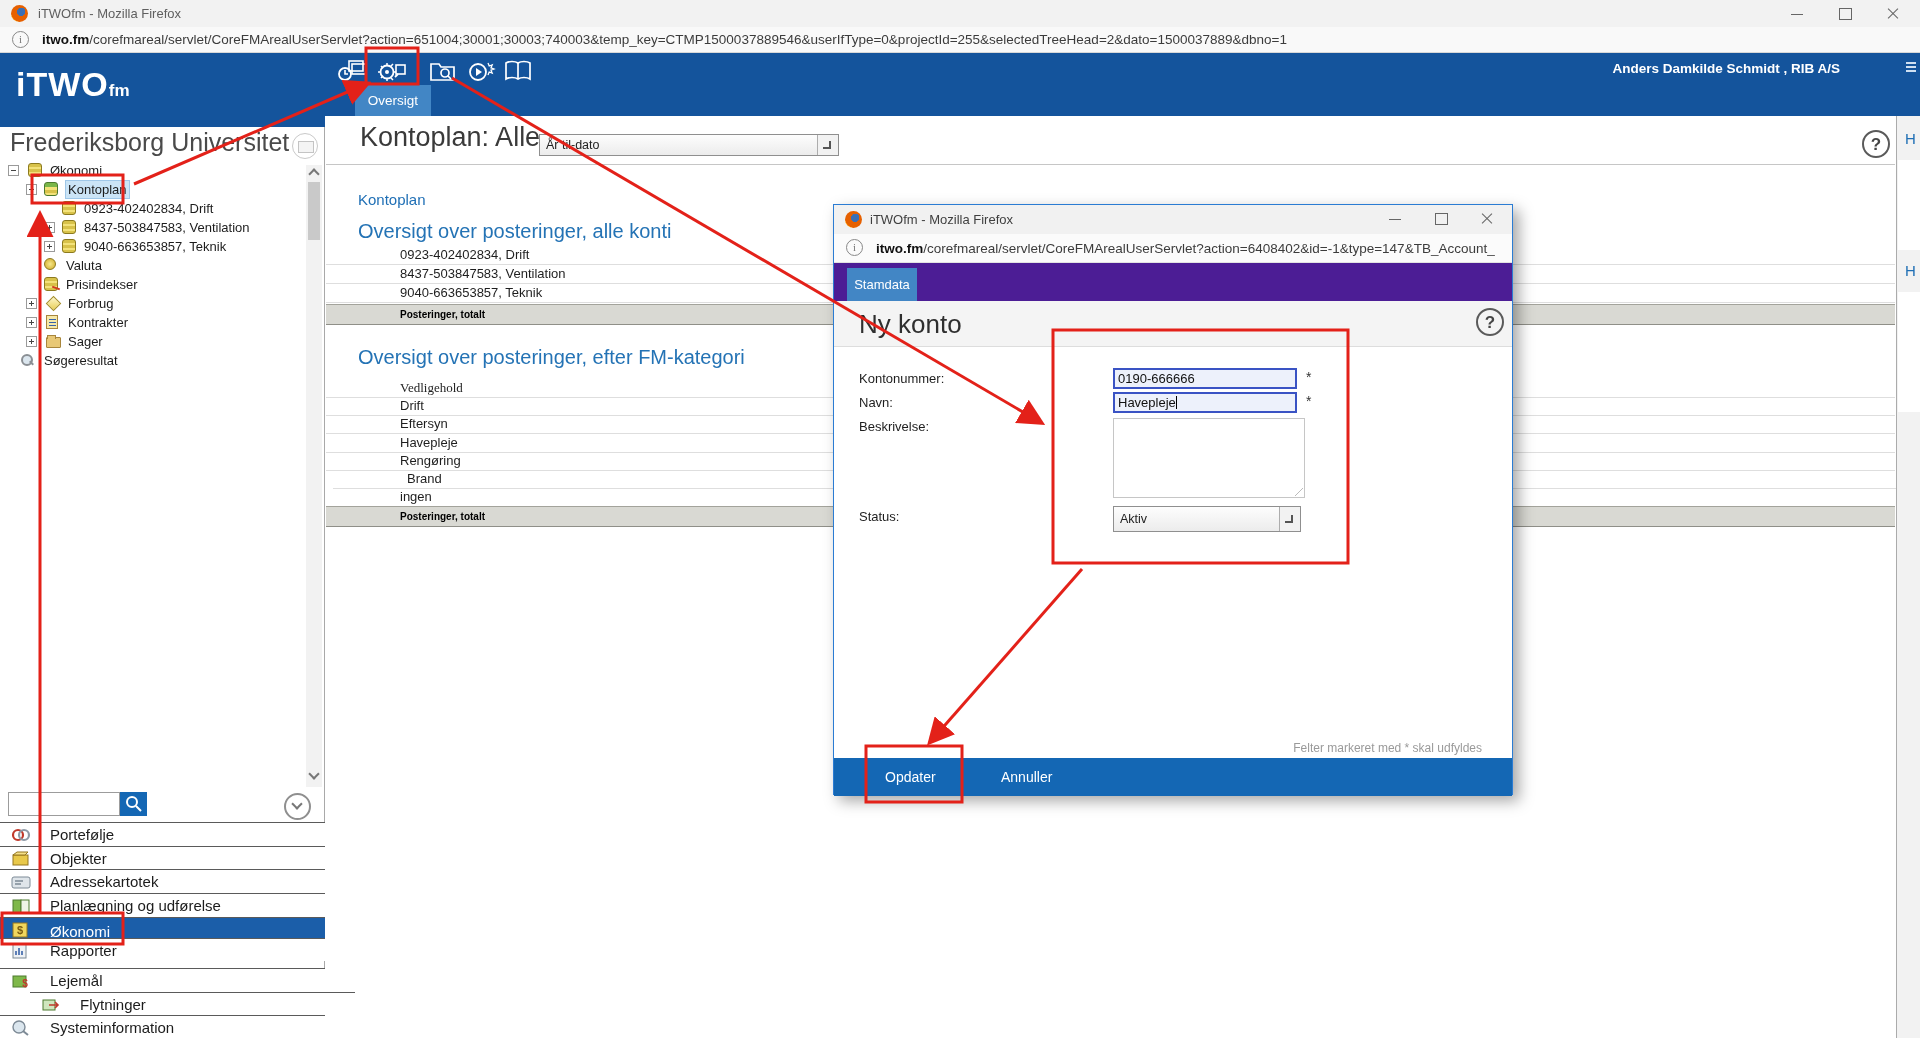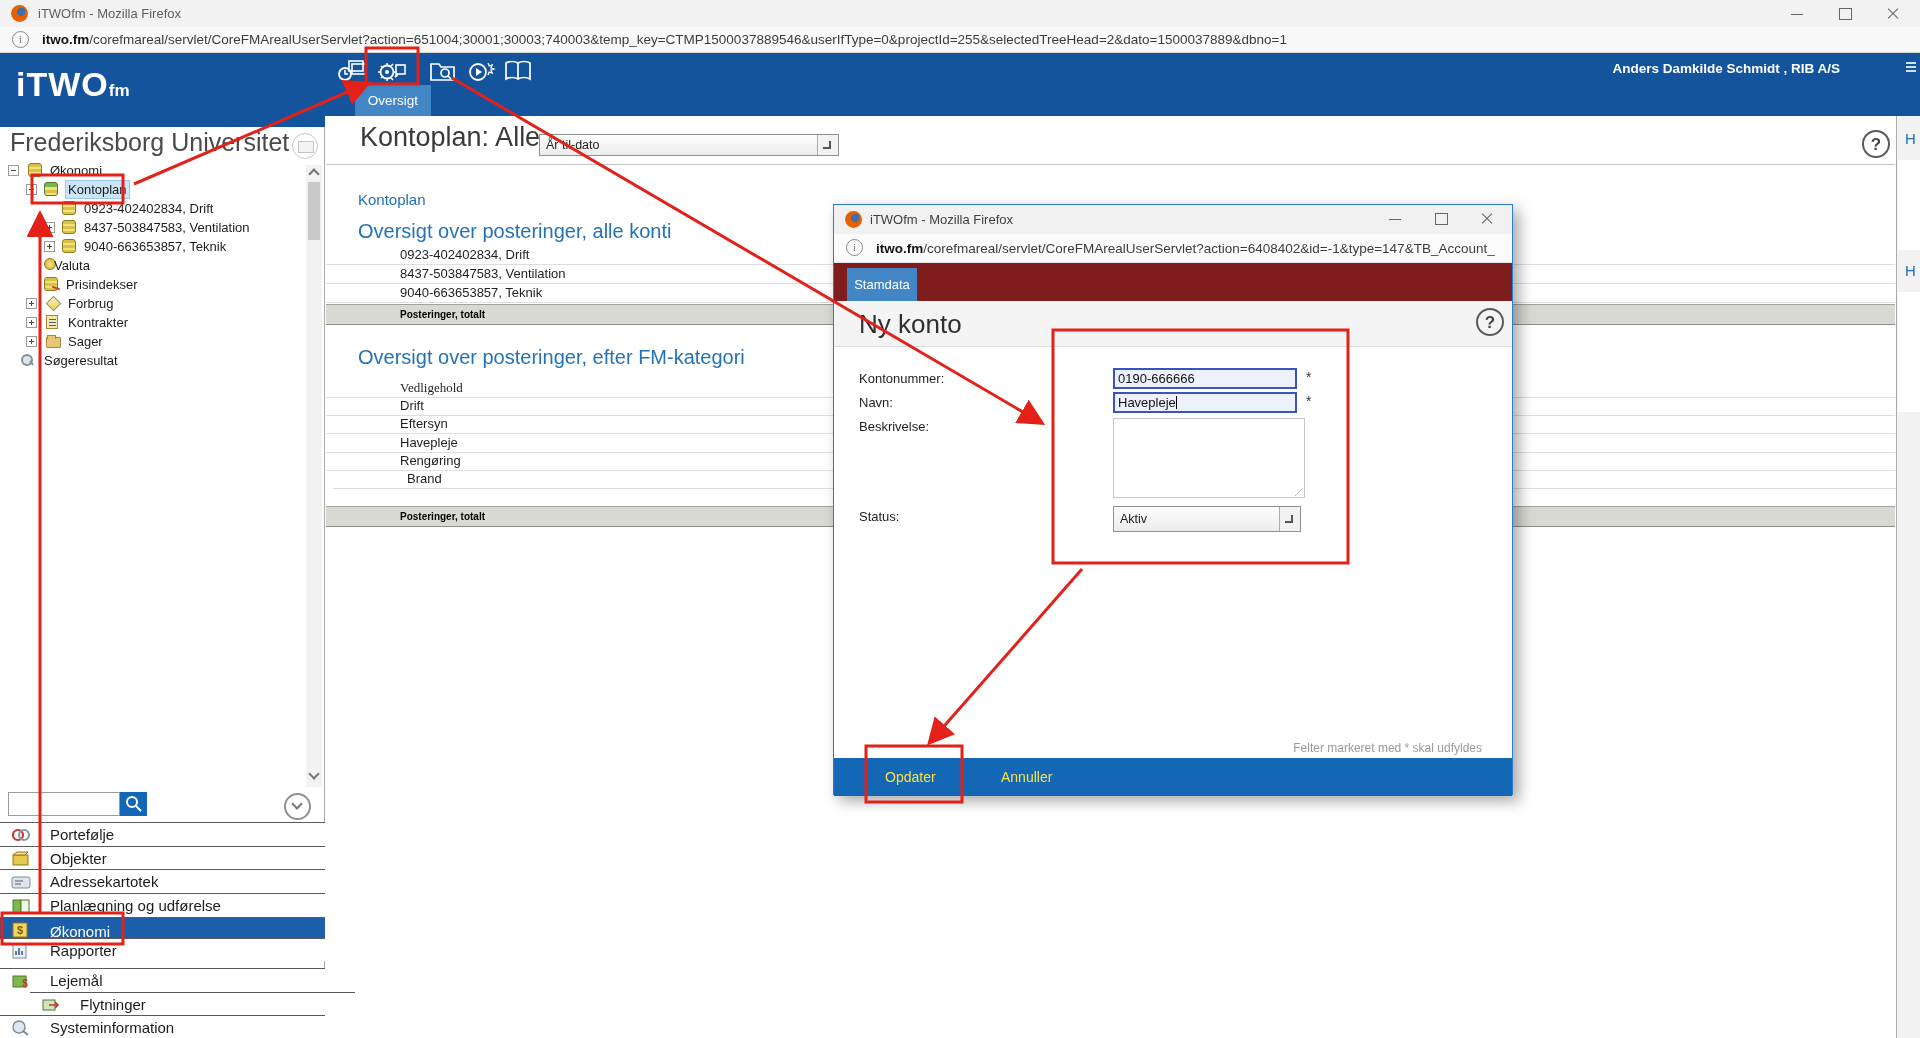--- a/index.html
+++ b/index.html
@@ -107,36 +107,36 @@
   .sliver { left:1896px; top:116px; width:24px; height:922px; background:#f2f2f2; border-left:1px solid #ababab; }
   .sliver .h { position:absolute; left:8px; font-size:15px; color:#1F6FB5; font-weight:400; }
   .sliver .wt { position:absolute; left:1px; width:23px; background:#fff; }
 
   
   .popup { left:833px; top:204px; width:680px; height:591px; background:#fff;
     border:1px solid #2b7cd3; box-shadow:6px 6px 14px rgba(0,0,0,.35); z-index:5; }
   .p-titlebar { position:absolute; left:0; top:0; width:100%; height:29px; background:#f1f1f1; }
   .p-titlebar .ttxt { position:absolute; left:36px; top:7px; font-size:13px; color:#3f3f3f; }
   .p-urlbar { position:absolute; left:0; top:29px; width:100%; height:29px; background:#fbfbfb; border-bottom:1px solid #e2e2e2; }
-  .p-bluebar { position:absolute; left:0; top:58px; width:100%; height:38px; background:#7f1d1d; }
+  .p-bluebar { position:absolute; left:0; top:58px; width:100%; height:38px; background:#4c1d95; }
   .p-tab { position:absolute; left:13px; top:5px; width:70px; height:33px; background:#4286C5; color:#fff;
     font-size:13px; text-align:center; line-height:33px; }
   .p-headzone { position:absolute; left:0; top:96px; width:100%; height:46px; background:#f4f4f4; border-bottom:1px solid #ddd; }
   .p-heading { position:absolute; left:25px; top:8px; font-size:26px; color:#2f2f2f; }
   .p-label { position:absolute; left:25px; font-size:13px; color:#1e1e1e; }
   .p-input { position:absolute; left:279px; width:184px; height:21px; background:#EDF1FB; border:2px solid #3A53C4;
     font-size:13px; color:#111; line-height:17px; padding:0 3px; white-space:nowrap; overflow:hidden; }
   .caret { display:inline-block; width:1px; height:13px; background:#000; vertical-align:-2px; }
   .req { position:absolute; left:472px; font-size:14px; color:#333; }
   .p-textarea { position:absolute; left:279px; top:213px; width:192px; height:80px; background:#fff; border:1px solid #c6c6c6; }
   .grip2 { position:absolute; right:1px; bottom:1px; width:8px; height:8px;
     background:linear-gradient(135deg, transparent 0 50%, #bbb 50% 55%, transparent 55% 70%, #bbb 70% 75%, transparent 75%); }
   .p-note { position:absolute; right:30px; top:536px; font-size:12px; color:#9a9a9a; }
   .p-footer { position:absolute; left:0; top:553px; width:100%; height:38px; background:#1467B4; }
-  .p-btn { position:absolute; top:0; height:38px; line-height:38px; color:#fde047; font-size:14px; cursor:pointer; }
+  .p-btn { position:absolute; top:0; height:38px; line-height:38px; color:#ffffff; font-size:14px; cursor:pointer; }
 
   
   #anno { left:0; top:0; width:1920px; height:1038px; pointer-events:none; z-index:9; }
 
   svg.lineart { display:block; }
 </style>
 </head>
 <body>
 
 <div id="app">
@@ -227,21 +227,21 @@
     <div class="exp plus" style="left:36px;"></div>
     <div class="tico" style="left:54px;">
         <div class="coin-stack"></div>
       </div>
     <div class="tlabel" style="left:76px;">9040-663653857, Teknik</div>
   </div>
   <div class="treerow" style="left:8px; top:257px;">
     <div class="tico" style="left:36px;">
         <div class="coin-one"></div>
       </div>
-    <div class="tlabel" style="left:46px;">Valuta</div>
+    <div class="tlabel" style="left:58px;">Valuta</div>
   </div>
   <div class="treerow" style="left:8px; top:276px;">
     <div class="tico coins-arrow" style="left:36px;">
         <div class="coin-stack"></div>
       </div>
     <div class="tlabel" style="left:58px;">Prisindekser</div>
   </div>
   <div class="treerow" style="left:8px; top:295px;">
     <div class="exp plus" style="left:18px;"></div>
     <div class="tico" style="left:38px;">
@@ -387,20 +387,23 @@
       <span>Eftersyn</span>
     </div>
   <div class="datarow" style="top:434px;">
       <span>Havepleje</span>
     </div>
   <div class="datarow" style="top:452px;">
       <span>Rengøring</span>
     </div>
   <div class="datarow" style="top:470px;margin-left:7px;">
       <span>Brand</span>
+    </div>
+  <div class="datarow" style="top:488px;">
+      <span>ingen</span>
     </div>
   <div class="totalrow" style="top:506px;">
       <span>Posteringer, totalt</span>
     </div>
 
   <div class="abs sliver">
     <div class="wt" style="top:44px; height:90px;"></div>
     <div class="wt" style="top:176px; height:120px;"></div>
     <div class="h" style="top:14px;">H</div>
     <div class="h" style="top:146px;">H</div>

